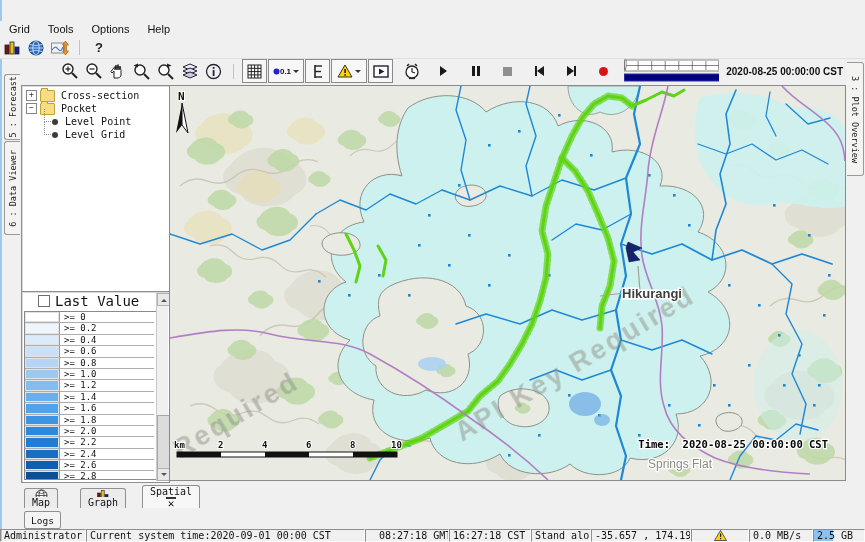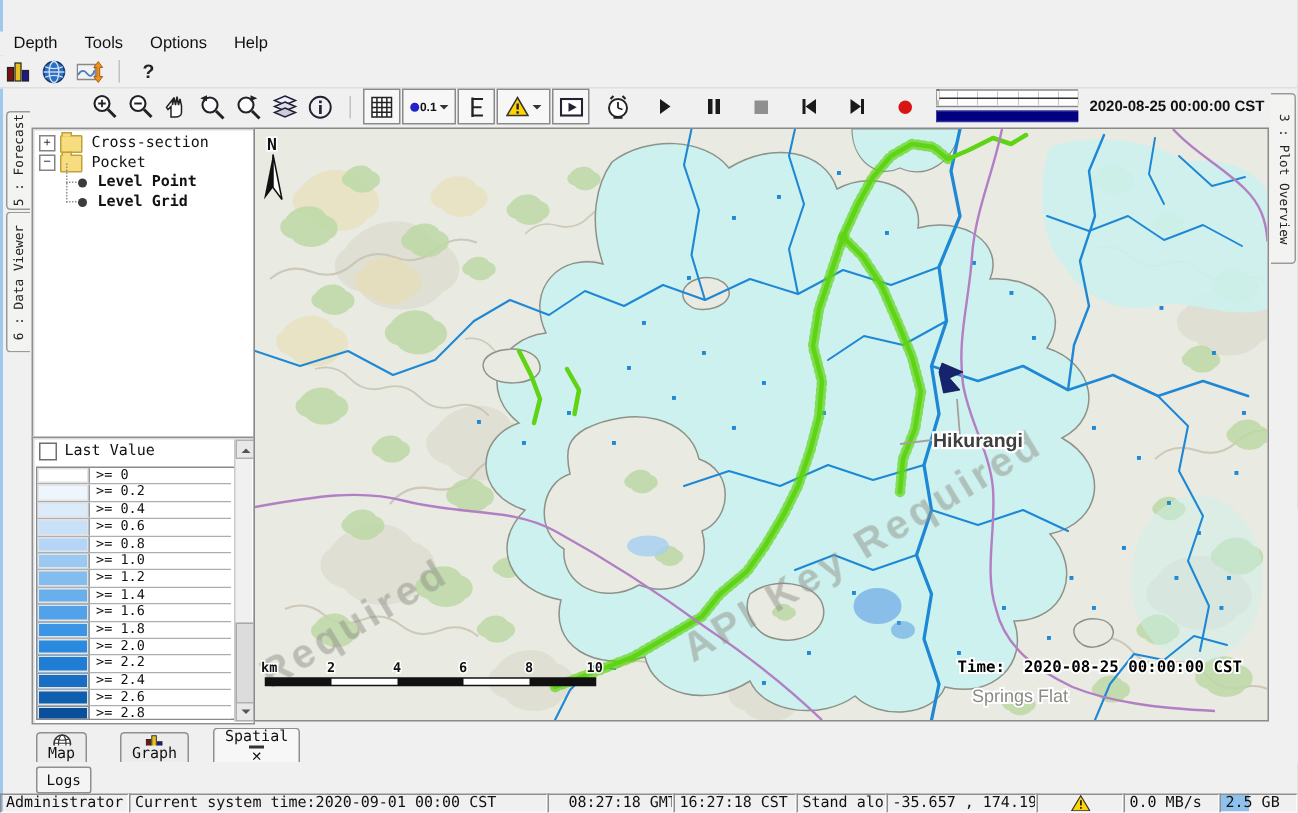--- a/index.html
+++ b/index.html
@@ -44,32 +44,32 @@
   .vtab{position:absolute;background:#f3f3f1;border:1px solid #9a9a9a;display:flex;align-items:center;justify-content:center;overflow:hidden;font-size:8.5px;font-family:"DejaVu Sans Mono",monospace;color:#222;}
   .vtab-left{border-radius:3px 0 0 3px;border-right:none;}
   .vtab-left span{writing-mode:vertical-rl;transform:rotate(180deg);white-space:nowrap;}
   .vtab-right{border-radius:0 3px 3px 0;border-left:none;}
   .vtab-right span{writing-mode:vertical-rl;white-space:nowrap;}
   .edge-blue{position:absolute;left:0;top:0;width:2px;height:542px;background:#9cc9ec;}
   
   .panel{position:absolute;background:#fff;border:1px solid #8f8f8f;box-shadow:inset 1px 1px 0 #d9d9d9;}
   .treebox{left:21px;top:85px;width:147px;height:206px;overflow:hidden;}
   .tr-row{display:flex;align-items:center;height:13px;font-family:"DejaVu Sans Mono",monospace;font-size:10px;padding-left:4px;position:relative;}
-  .tr-child{padding-left:30px;font-weight:bold;}
+  .tr-child{padding-left:30px;}
   .tr-child::before{content:"";position:absolute;left:22px;top:-6px;bottom:6px;border-left:1px dotted #909090;}
   .tr-child::after{content:"";position:absolute;left:22px;top:6px;width:7px;border-top:1px dotted #909090;}
   .tr-exp{width:9px;height:9px;border:1px solid #848484;background:#fff;font-size:8px;line-height:7px;text-align:center;margin-right:3px;color:#333;flex:none;}
   .tr-folder{width:13px;height:10px;background:#f7dd7f;border:1px solid #bfa23a;border-radius:1px;margin-right:4px;position:relative;flex:none;}
   .tr-folder::before{content:"";position:absolute;left:0;top:-3px;width:5px;height:2px;background:#f7dd7f;border:1px solid #bfa23a;border-bottom:none;}
   .tr-dot{width:6px;height:6px;border-radius:50%;background:#3c3c3c;margin-right:5px;flex:none;}
   .tr-lb{white-space:nowrap;padding:0 2px;}
   .tr-lb.sel{background:var(--c-selection,#2e7de0);color:#fff;}
   
   .legendbox{left:21px;top:291px;width:147px;height:190px;overflow:hidden;}
-  .lg-head{display:flex;align-items:center;height:17px;padding-left:4px;gap:5px;font-family:"DejaVu Sans Mono",monospace;font-size:10px;}
+  .lg-head{display:flex;align-items:center;height:17px;padding-left:16px;gap:5px;font-family:"DejaVu Sans Mono",monospace;font-size:14px;}
   .lg-chk{width:10px;height:10px;border:1px solid #6f6f6f;background:#fff;flex:none;}
   .lg-list{position:absolute;left:2px;right:2px;top:19px;bottom:2px;border:1px solid #8a8a8a;background:#fff;overflow:hidden;padding-right:12px;}
   .lg-row{display:flex;height:10.4px;border-bottom:1px solid #adadad;}
   .lg-sw{width:34px;border-right:1px solid #9a9a9a;box-shadow:inset 0 0 0 1px #e3e3e3;flex:none;}
   .lg-lb{flex:1;background:#fff;font-family:"DejaVu Sans Mono",monospace;font-size:9px;line-height:10px;padding-left:4px;}
   .lg-scroll{position:absolute;right:1px;top:1px;bottom:1px;width:11px;background:#f0f0f0;border-left:1px solid #c9c9c9;}
   .lg-sbtn{position:absolute;left:0;width:11px;height:11px;background:#e8e8e8;border:1px solid #b0b0b0;display:flex;align-items:center;justify-content:center;}
   .lg-up{top:0;} .lg-dn{bottom:0;}
   .arr-up{width:0;height:0;border:3px solid transparent;border-bottom-color:#555;margin-top:-2px;}
   .arr-dn{width:0;height:0;border:3px solid transparent;border-top-color:#555;margin-bottom:-2px;}
@@ -91,21 +91,21 @@
   .st-warn{display:flex;align-items:center;justify-content:center;padding-left:0;}
 </style>
 </head>
 <body>
 
 <div class="app">
   <div class="edge-blue"></div>
 
 
   <div class="menubar">
-    <span class="menu-item">Depth</span>
+    <span class="menu-item">Grid</span>
     <span class="menu-item">Tools</span>
     <span class="menu-item">Options</span>
     <span class="menu-item">Help</span>
   </div>
 
   <div class="toolbar1">
     <div class="tb1-btn">
       <svg width="16" height="15">
         <rect x="1" y="5" width="4" height="9" fill="#7a1010" stroke="#222" stroke-width="0.8"></rect>
         <rect x="6" y="2" width="4" height="12" fill="#e8c020" stroke="#222" stroke-width="0.8"></rect>

